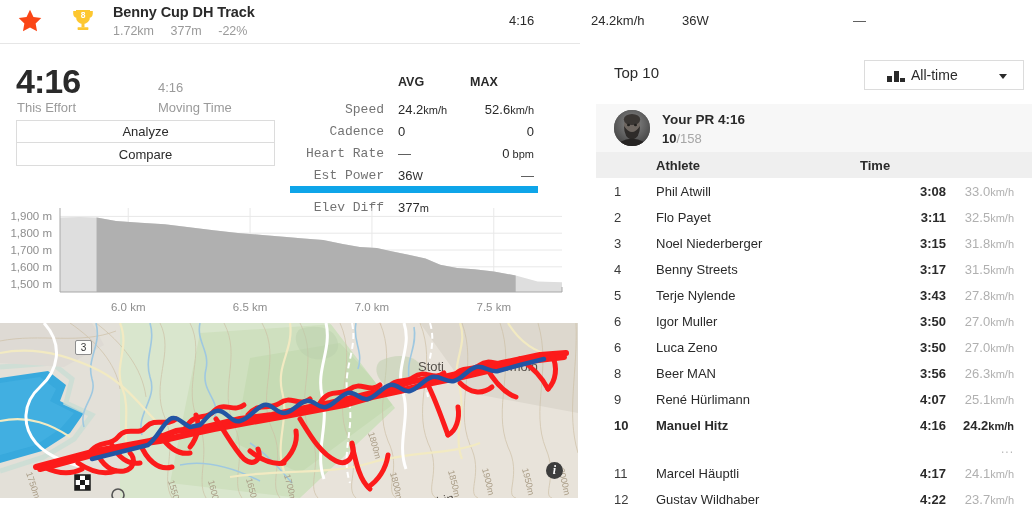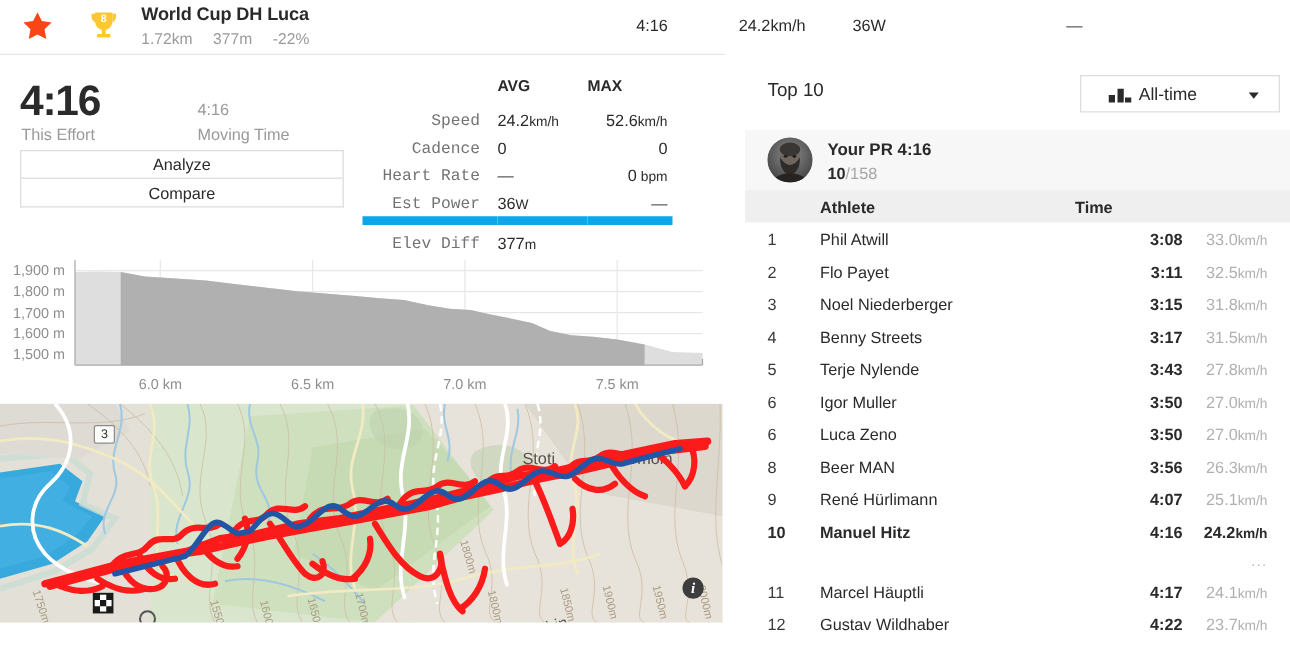--- a/index.html
+++ b/index.html
@@ -48,21 +48,21 @@
     position: absolute; left: 16px; width: 259px; height: 23px;
     border: 1px solid #dcdcdc; background: #ffffff;
     font-family: "Liberation Sans", sans-serif;
     font-size: 13px; color: #2a2a2a; text-align: center; line-height: 21px;
     cursor: pointer; padding: 0;
   }
   .btn.analyze { top: 120px; }
   .btn.compare { top: 143px; border-top: none; }
 
   
-  .stats { position: absolute; left: 290px; top: 62px; width: 280px; }
+  .stats { position: absolute; left: 290px; top: 75px; width: 280px; }
   .stats table { border-collapse: collapse; width: 248px; }
   .stats th.blank { width: 108px; }
   .stats th {
     font-size: 12.5px; font-weight: bold; color: #2a2a2a;
     text-align: left; padding: 0 0 9px 0;
   }
   .stats th.avg { width: 72px; }
   .stats th.max { width: 68px; }
   .stats td { font-size: 13px; padding: 3.5px 0; }
   .stats td.lbl { text-align: right; color: #737373; padding-right: 14px; font-family: Liberation Mono, monospace; }
@@ -167,21 +167,21 @@
       <svg width="30" height="30" viewBox="0 0 30 30">
         <path d="M8 4h14v7a7 7 0 0 1-14 0z" fill="#fdc72f"></path>
         <path d="M8 5H5.2v2.4c0 2.4 1.6 4 2.8 4.3z" fill="#fdc72f"></path>
         <path d="M22 5h2.8v2.4c0 2.4-1.6 4-2.8 4.3z" fill="#fdc72f"></path>
         <rect x="13.5" y="17" width="3" height="4.4" fill="#fdc72f"></rect>
         <rect x="9.6" y="21.2" width="10.8" height="2.7" rx="0.6" fill="#fdc72f"></rect>
         <text x="15" y="11.6" text-anchor="middle" font-size="8.5" font-weight="bold" font-family="Liberation Sans, sans-serif" fill="#ffffff">8</text>
       </svg>
     </span>
 
-    <div class="seg-title">World Cup DH Luca</div>
+    <div class="seg-title">Benny Cup DH Track</div>
     <div class="seg-meta">
       <span>1.72km</span>
       <span>377m</span>
       <span>-22%</span>
     </div>
   </div>
 
   <div class="hdr-stats">
     <div class="hdr-stat s1">4:16</div>
     <div class="hdr-stat s2">24.2km/h</div>

